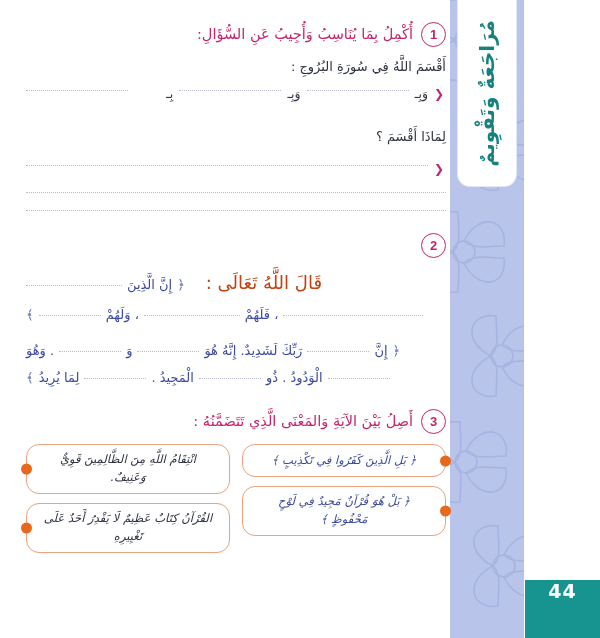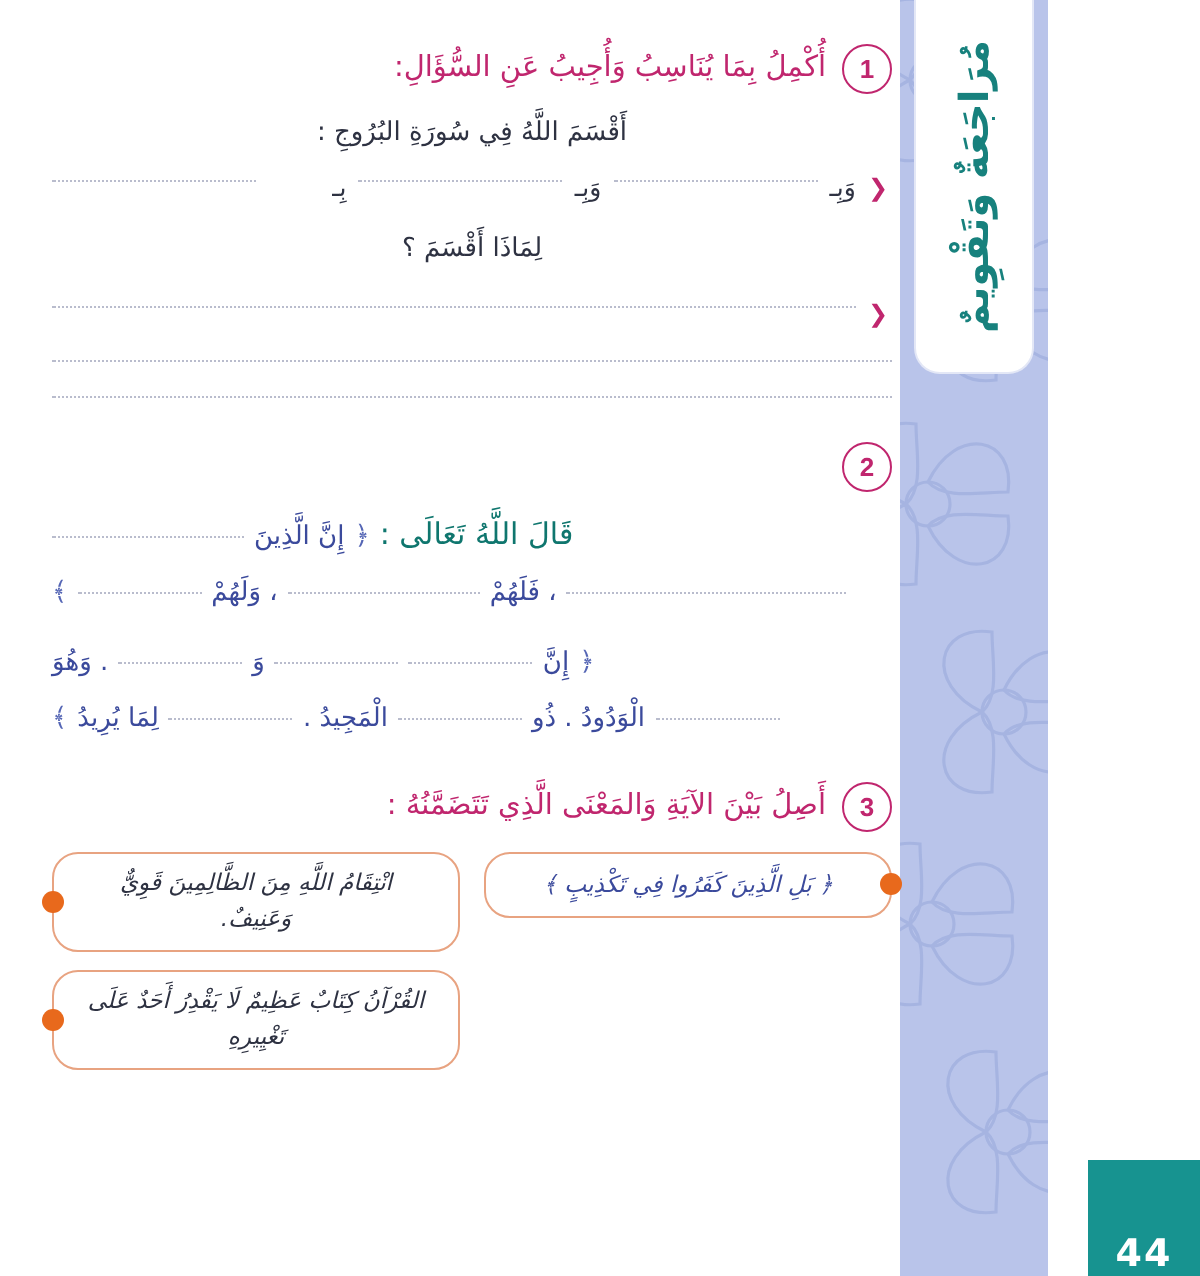--- a/index.html
+++ b/index.html
@@ -68,25 +68,25 @@
     white-space: nowrap;
     direction: rtl;
     line-height: 1.1;
   }
 
   
   .page-number-block {
     position: absolute;
     right: 0;
     bottom: 0;
-    width: 56px;
+    width: 75px;
     height: 58px;
     background: #179390;
     display: flex;
-    align-items: flex-end;
+    align-items: flex-start;
     justify-content: center;
   }
   .page-number-block span {
     color: #ffffff;
     font-size: 19px;
     font-weight: bold;
     letter-spacing: 1px;
   }
 
   
@@ -307,74 +307,75 @@
   </div>
 
   <div class="content">
 
     <div class="q-head">
       <div class="q-badge">1</div>
       <div class="q-title ar">أُكْمِلُ بِمَا يُنَاسِبُ وَأُجِيبُ عَنِ السُّؤَالِ:</div>
     </div>
 
     <div class="q1-block">
-      <div class="row right ar" style="justify-content:center;padding-left:6px;">
+      <div class="row right ar" style="justify-content:flex-start;padding-left:6px;">
         <span>أَقْسَمَ اللَّهُ فِي سُورَةِ البُرُوجِ :</span>
       </div>
 
       <div class="blank-row" style="margin-top:6px;">
         <span class="chev">❮</span>
         <span class="ar" style="font-size:12.5px;color:#2e3242;">وَبِـ</span>
         <span class="dots"></span>
         <span class="ar" style="font-size:12.5px;color:#2e3242;">وَبِـ</span>
         <span class="dots"></span>
         <span class="ar" style="font-size:12.5px;color:#2e3242;margin-left:32px;">بِـ</span>
         <span class="dots"></span>
       </div>
 
-      <div class="row right ar" style="justify-content:center;padding-left:6px;margin-top:10px;">
+      <div class="row right ar" style="justify-content:flex-start;padding-left:6px;margin-top:22px;">
         <span>لِمَاذَا أَقْسَمَ ؟</span>
       </div>
 
       <div class="blank-row" style="margin-top:12px;">
         <span class="chev">❮</span>
         <span class="dots"></span>
       </div>
 
       <div class="blank-line"></div>
       <div class="blank-line"></div>
     </div>
 
     <div class="q2-block">
       <div class="q-head">
         <div class="q-badge">2</div>
       </div>
 
       <div class="row ar" style="justify-content:flex-end;">
-        <span style="color:#0f766e;font-size:15px;">قَالَ اللَّهُ تَعَالَى :</span>
+        <span style="color:#c2410c;font-size:18px;margin-left:16px;">قَالَ اللَّهُ تَعَالَى :</span>
         <span class="verse-mark">﴿</span>
         <span class="verse">إِنَّ الَّذِينَ</span>
         <span class="dots w-md"></span>
       </div>
 
       <div class="row ar" style="justify-content:flex-end;">
         <span class="dots w-lg"></span>
         <span class="verse">، فَلَهُمْ</span>
         <span class="dots w-md"></span>
         <span class="verse">، وَلَهُمْ</span>
         <span class="dots w-sm"></span>
         <span class="verse-mark">﴾</span>
       </div>
 
       <div class="spacer-8"></div>
 
       <div class="row ar" style="justify-content:flex-end;">
         <span class="verse-mark">﴿</span>
         <span class="verse">إِنَّ</span>
         <span class="dots w-sm"></span>
+        <span class="verse">رَبِّكَ لَشَدِيدٌ. إِنَّهُ هُوَ</span>
         <span class="dots w-sm"></span>
         <span class="verse">وَ</span>
         <span class="dots w-sm"></span>
         <span class="verse">. وَهُوَ</span>
       </div>
 
       <div class="row ar" style="justify-content:flex-end;">
         <span class="dots w-sm"></span>
         <span class="verse">الْوَدُودُ . ذُو</span>
         <span class="dots w-sm"></span>
@@ -389,20 +390,23 @@
       <div class="q-head">
         <div class="q-badge">3</div>
         <div class="q-title ar">أَصِلُ بَيْنَ الآيَةِ وَالمَعْنَى الَّذِي تَتَضَمَّنُهُ :</div>
       </div>
 
       <div class="match-grid">
 
         <div class="match-col">
           <div class="match-box dot-right">
             <span class="match-text ar">﴿ بَلِ الَّذِينَ كَفَرُوا فِي تَكْذِيبٍ ﴾</span>
+          </div>
+          <div class="match-box dot-right h-tall">
+            <span class="match-text ar">﴿ بَلْ هُوَ قُرْآنٌ مَجِيدٌ فِي لَوْحٍ مَحْفُوظٍ ﴾</span>
           </div>
         </div>
 
         <div class="match-col">
           <div class="match-box dot-left">
             <span class="match-text plain ar">انْتِقَامُ اللَّهِ مِنَ الظَّالِمِينَ قَوِيٌّ وَعَنِيفٌ.</span>
           </div>
           <div class="match-box dot-left h-tall">
             <span class="match-text plain ar">القُرْآنُ كِتَابٌ عَظِيمٌ لَا يَقْدِرُ أَحَدٌ عَلَى تَغْيِيرِهِ</span>
           </div>

